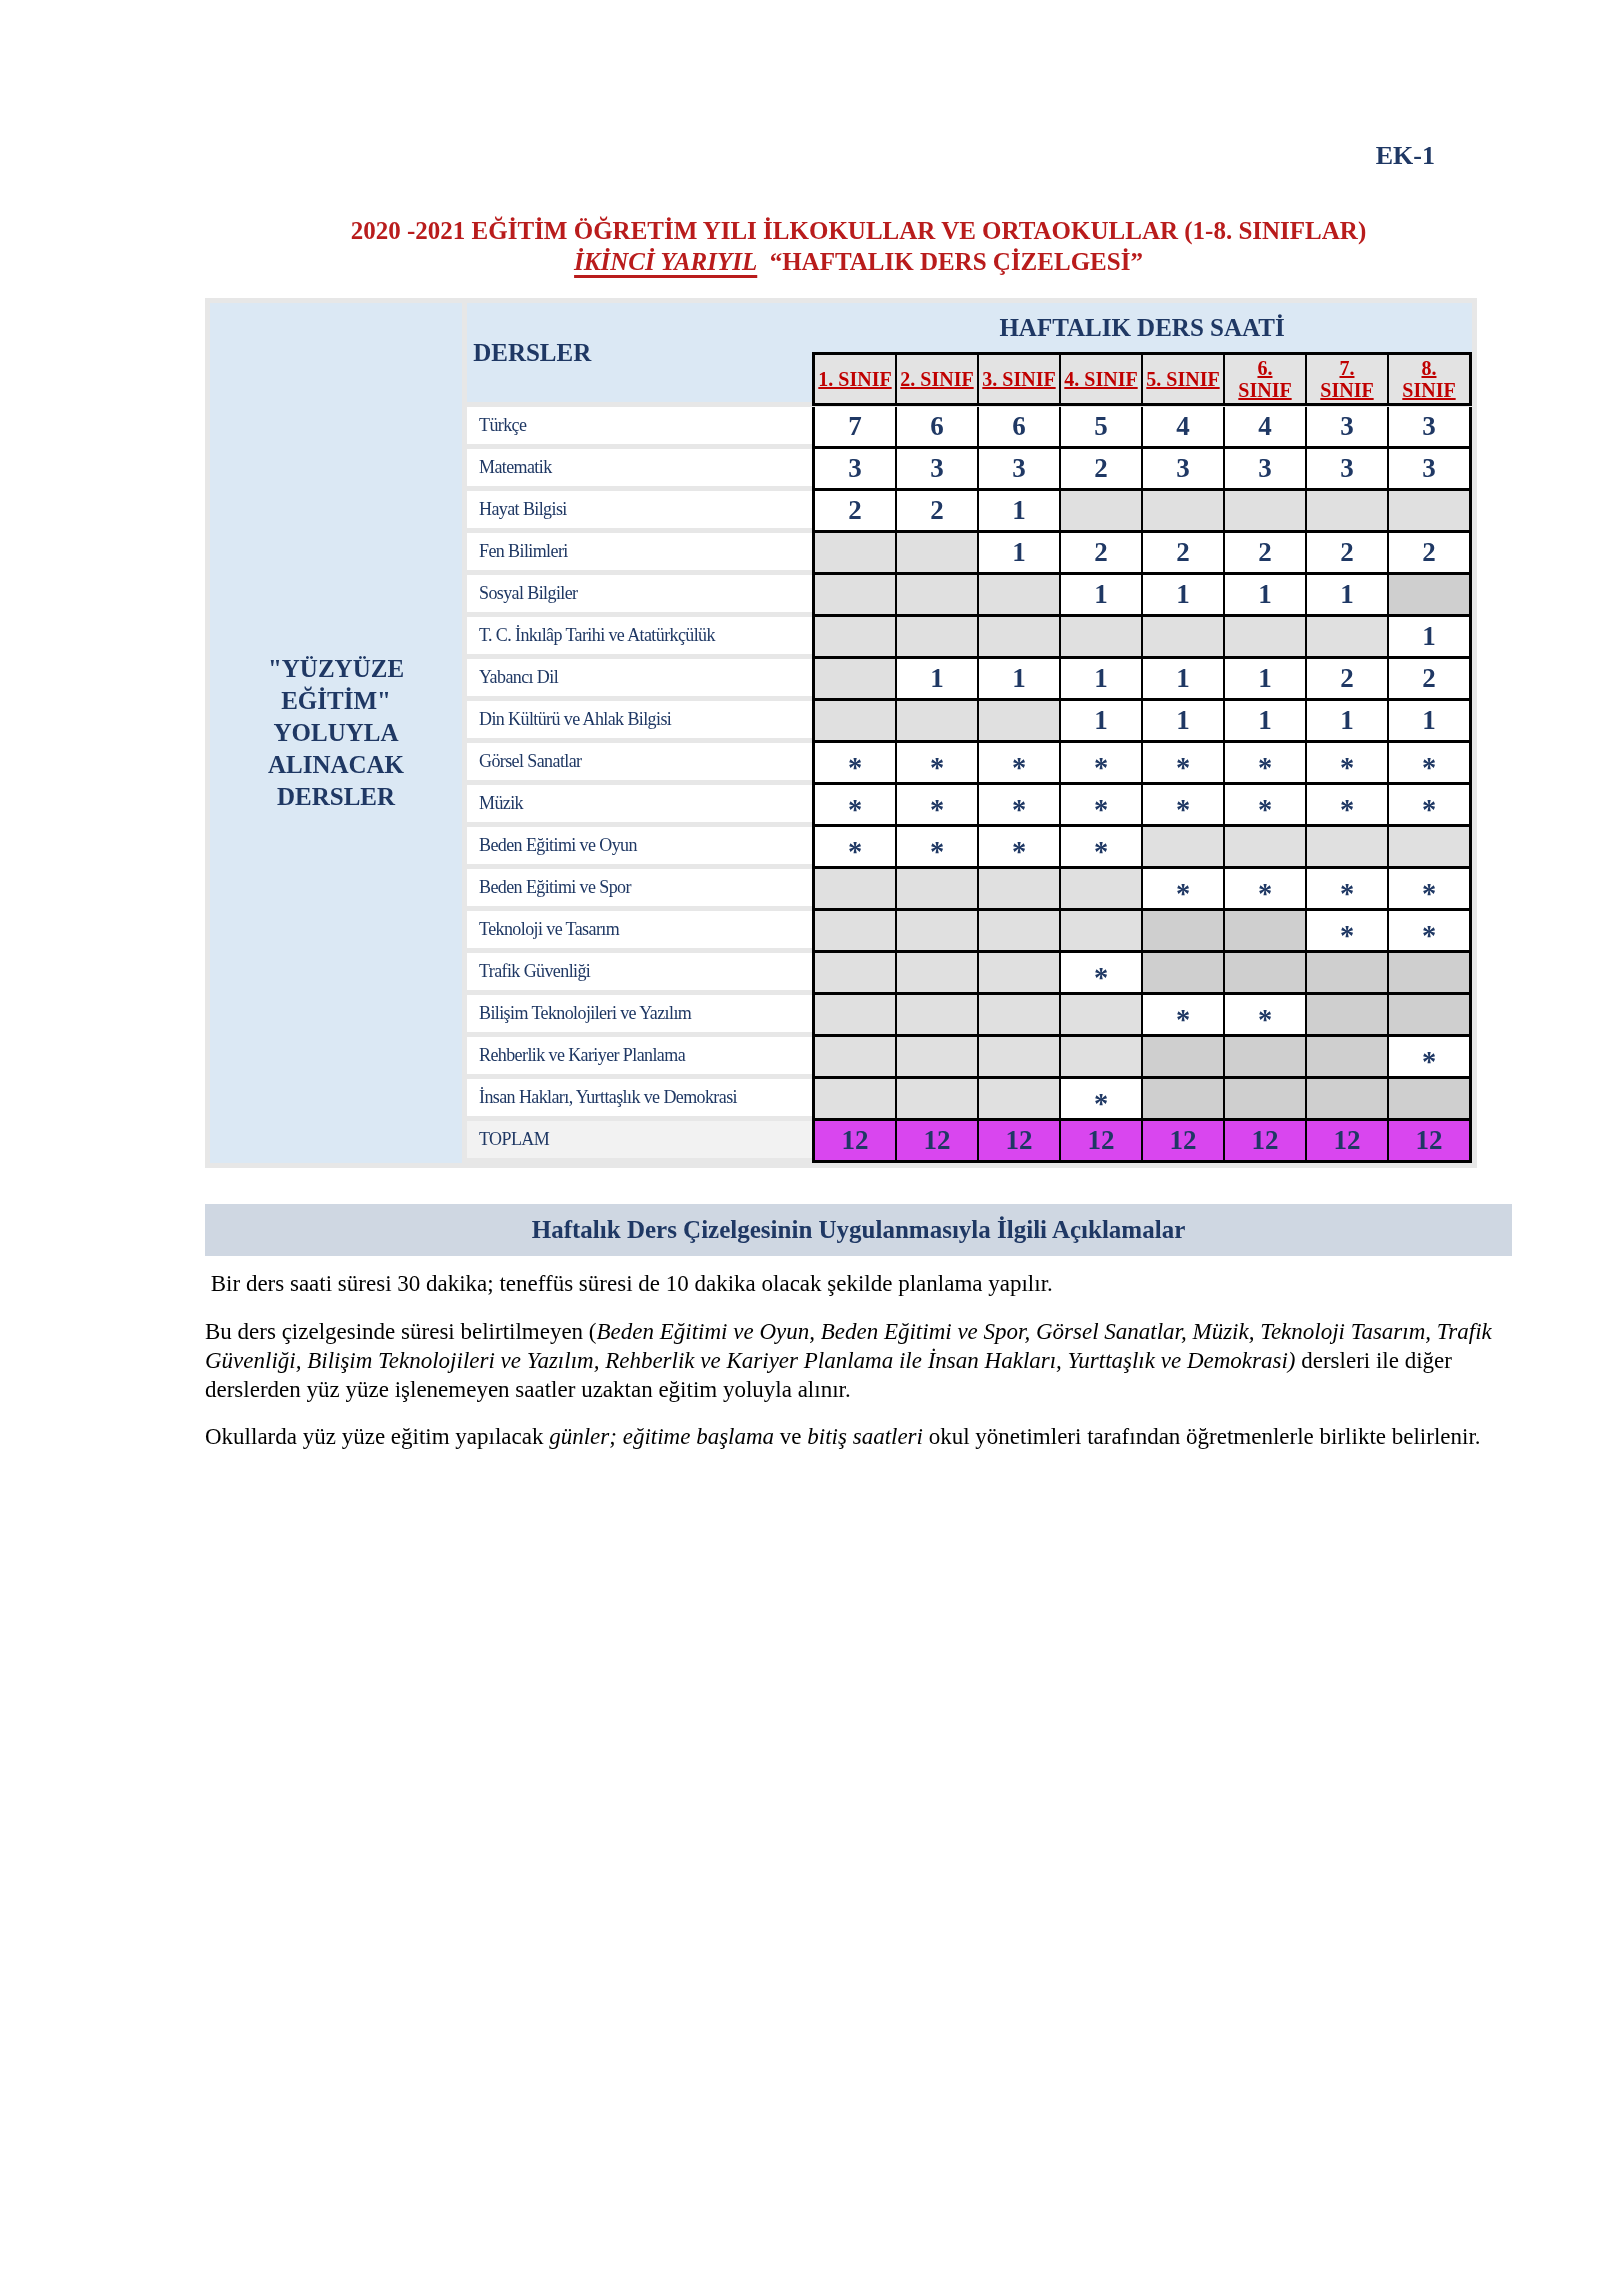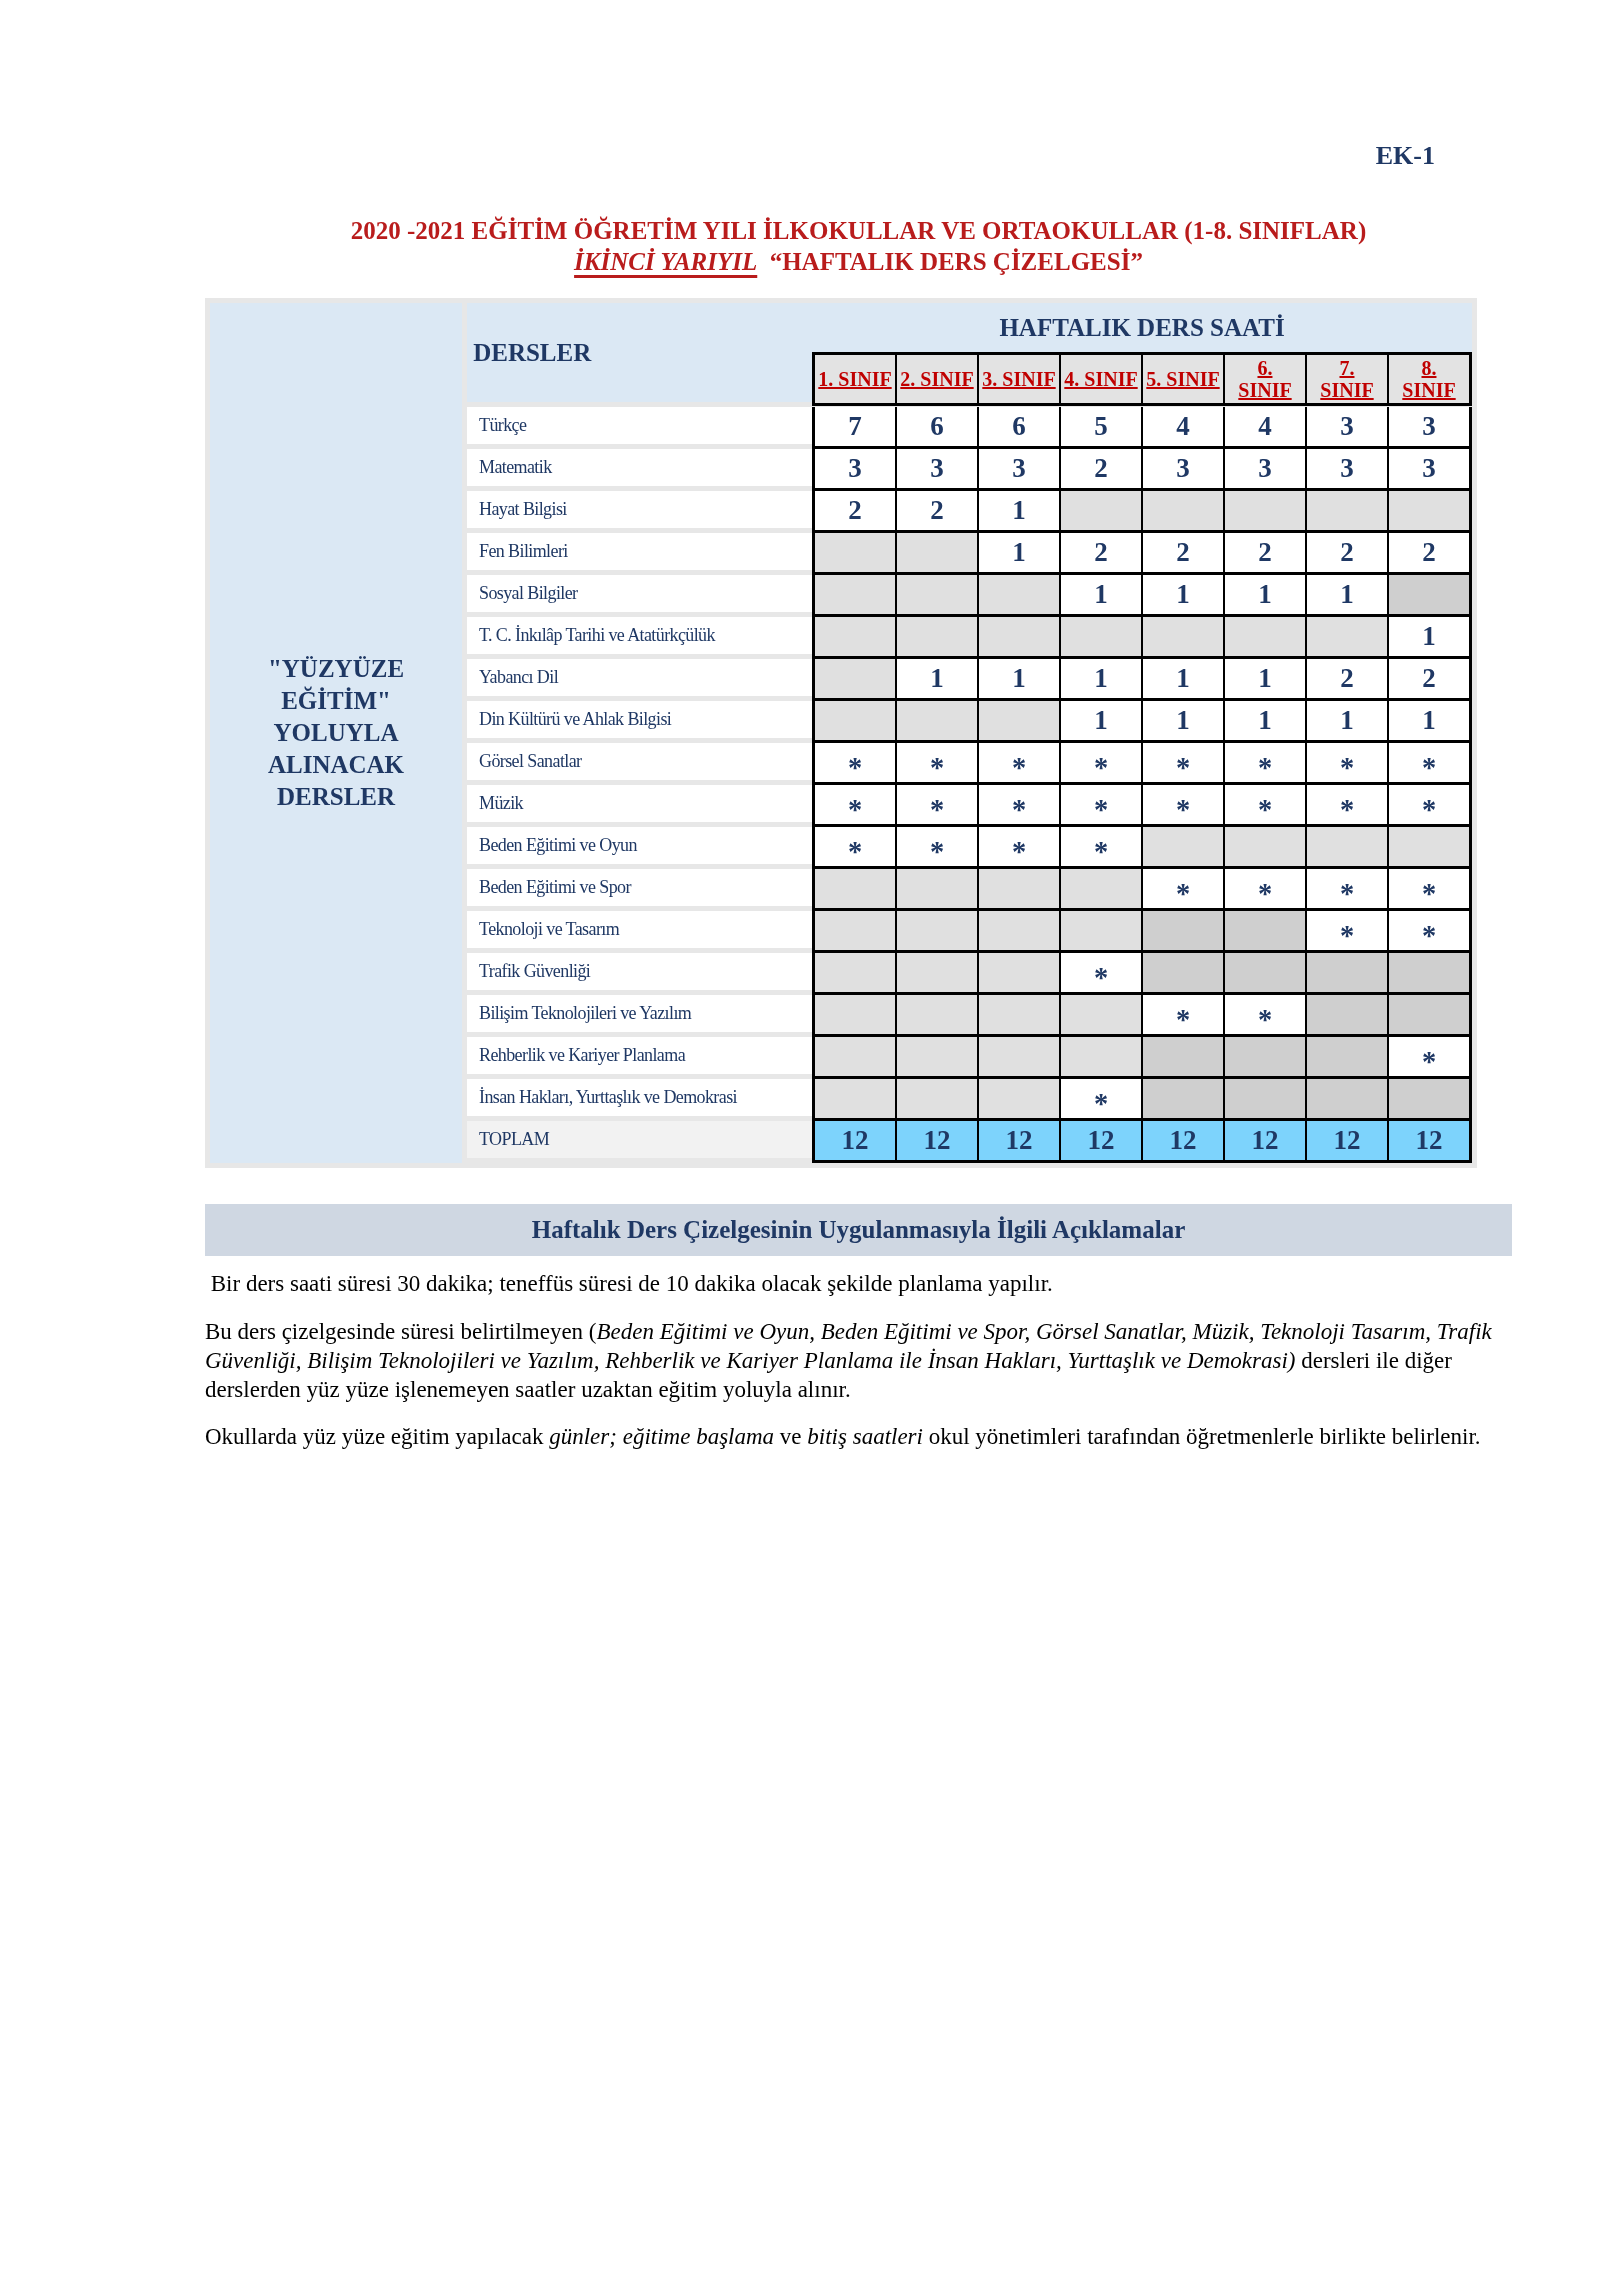--- a/index.html
+++ b/index.html
@@ -39,21 +39,21 @@
   .vrow{width:660px;height:42px;box-sizing:border-box;display:flex;
         border-left:3.1px solid #000;border-right:3.1px solid #000;border-bottom:3.1px solid #000;}
   .vcell{flex:1;border-right:2.5px solid #000;display:flex;align-items:center;justify-content:center;
          font-size:27px;font-weight:bold;color:#1f3864;}
   .vcell:last-child{border-right:none;}
   .vcell.w{background:#ffffff;}
   .vcell.lg{background:#e0e0e0;}
   .vcell.dg{background:#cfcfcf;}
   .vcell.star{font-size:28.4px;padding-top:10px;}
   .brow.total .blab{background:#f2f2f2;}
-  .brow.total .vcell{background:#7dd3fc;}
+  .brow.total .vcell{background:#d946ef;}
 
   .banner{position:absolute;left:205px;top:1204px;width:1307px;height:52px;background:#cfd7e2;
           display:flex;align-items:center;justify-content:center;
           font-size:25px;font-weight:bold;color:#1f3864;}
 
   .paras{position:absolute;left:205px;top:1269px;width:1311px;color:#000000;
          font-size:23px;line-height:29px;}
   .paras p{margin:0 0 18.5px 0;}
   .paras i{font-style:italic;}
 </style>

